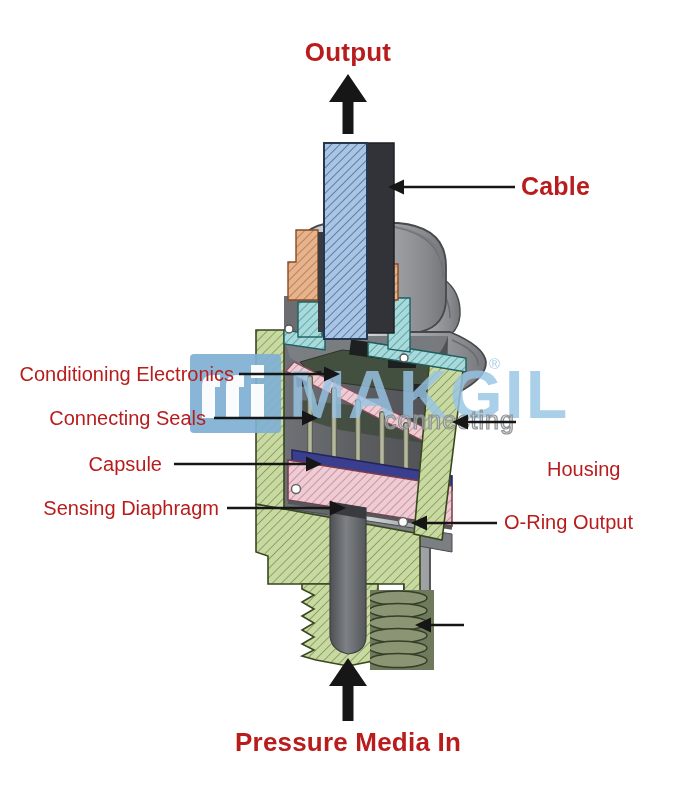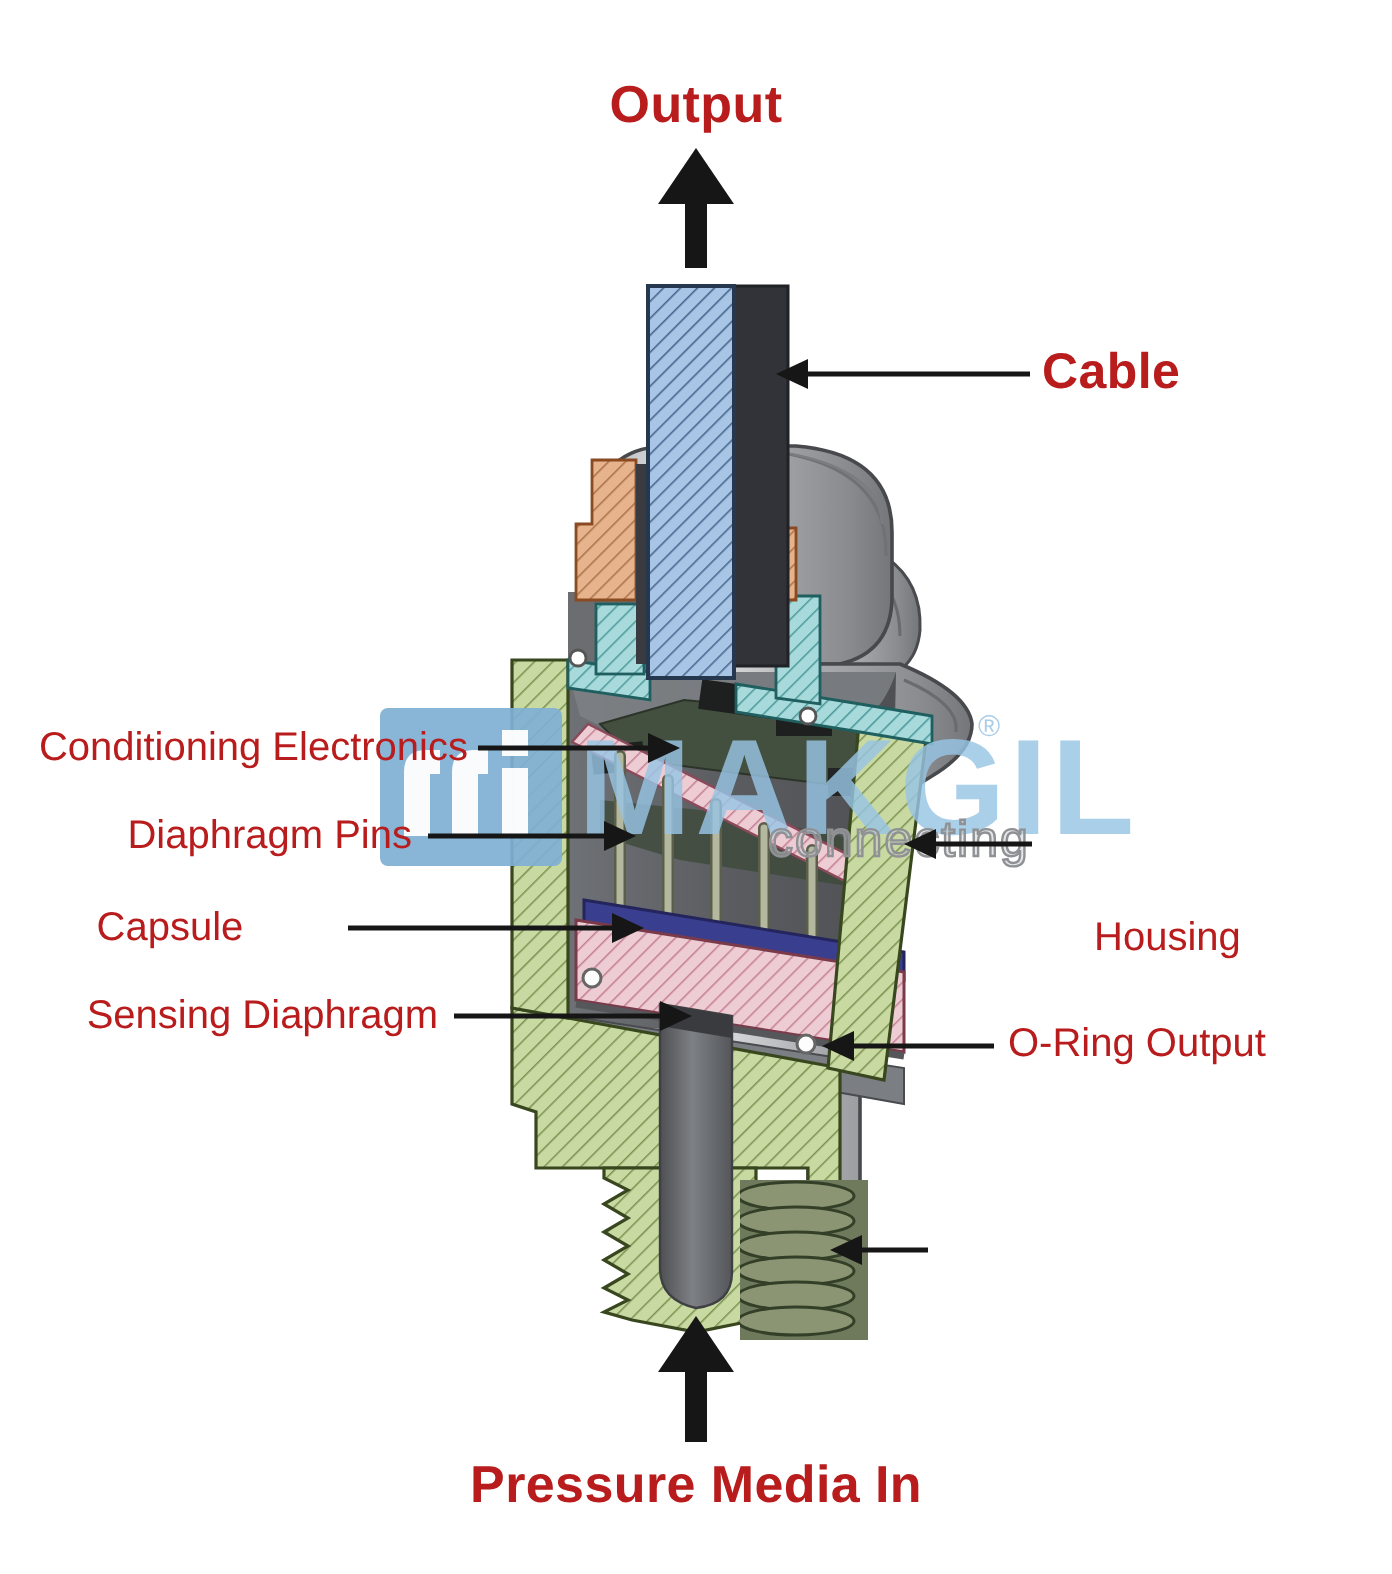--- a/index.html
+++ b/index.html
@@ -249,23 +249,23 @@
       </g>
     </g>
   </svg>
 
   <div class="lbl lbl-big alignC" style="left:280px;top:38px;width:136px;">Output</div>
 
   <div class="lbl lbl-big" style="left:521px;top:172px;font-size:25px;">Cable</div>
 
   <div class="lbl lbl-side alignR" style="left:8px;top:363px;width:226px;">Conditioning Electronics</div>
 
-  <div class="lbl lbl-side alignR" style="left:8px;top:407px;width:198px;">Diaphragm Pins</div>
-
-  <div class="lbl lbl-side alignR" style="left:8px;top:453px;width:154px;text-align:center;">Capsule</div>
+  <div class="lbl lbl-side alignR" style="left:8px;top:407px;width:198px;">Connecting Seals</div>
+
+  <div class="lbl lbl-side alignR" style="left:8px;top:453px;width:154px;">Capsule</div>
 
   <div class="lbl lbl-side alignR" style="left:8px;top:497px;width:211px;">Sensing Diaphragm</div>
 
   <div class="lbl lbl-side" style="left:547px;top:410px;margin-top:48px;">Housing</div>
 
   <div class="lbl lbl-side" style="left:504px;top:511px;">O-Ring Output</div>
 
 
   <div class="lbl lbl-big alignC" style="left:227px;top:728px;width:242px;">Pressure Media In</div>
 

